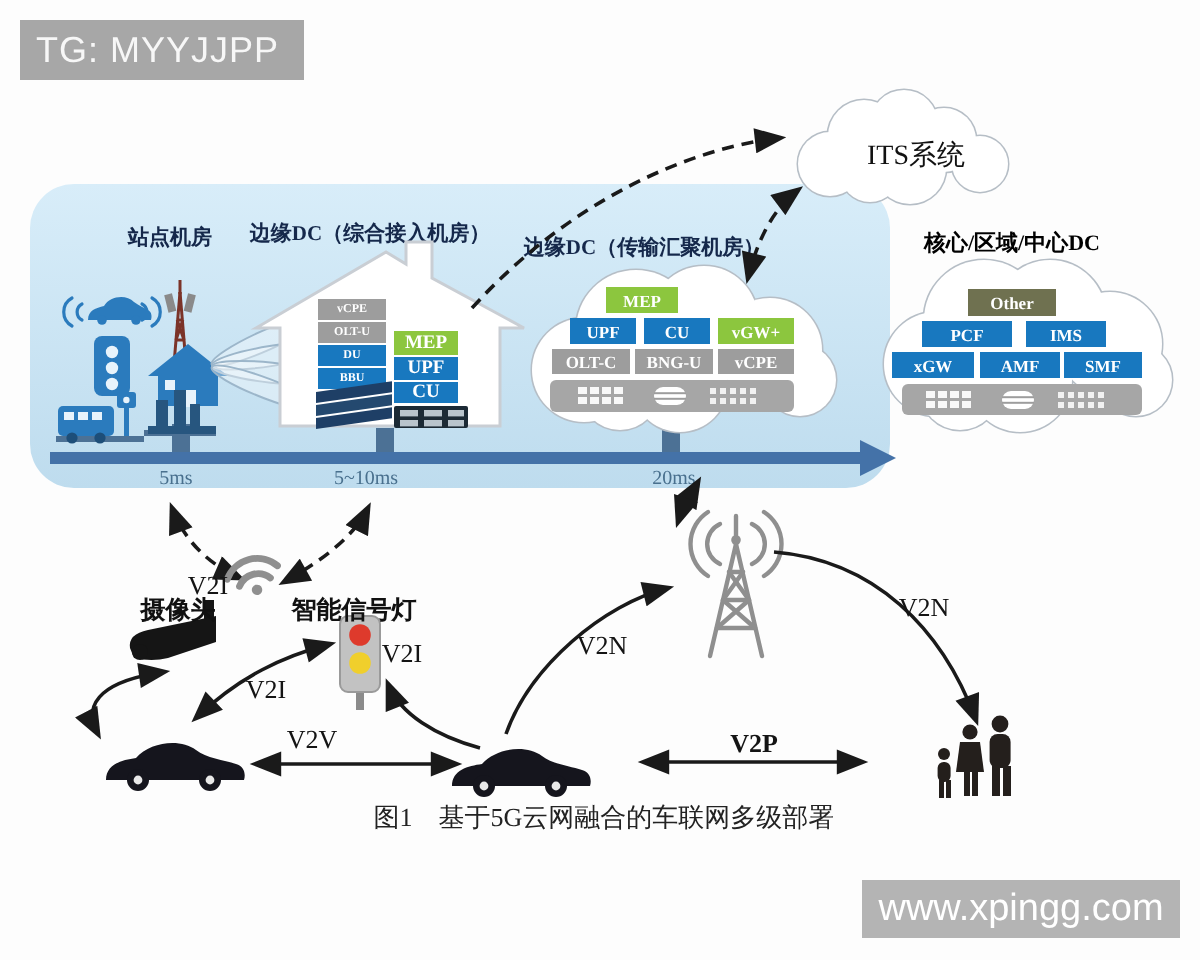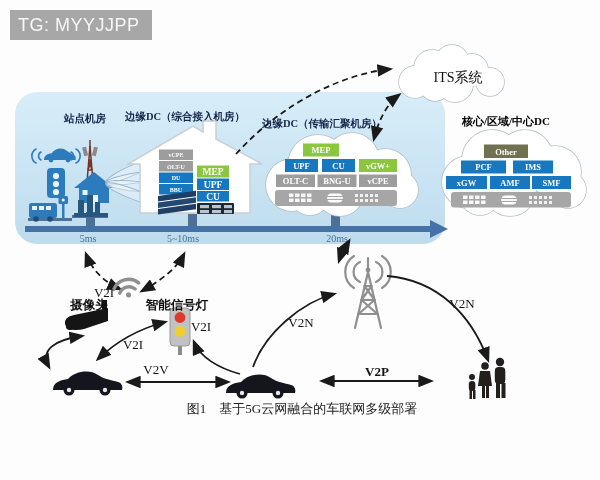--- a/index.html
+++ b/index.html
@@ -360,13 +360,14 @@
     <text class="v2x" x="201" y="331">V2I</text>
     <text class="v2x" x="133" y="349">V2I</text>
     <text class="v2x" x="156" y="374">V2V</text>
     <text class="v2x" x="301" y="327">V2N</text>
     <text class="v2x" x="462" y="308">V2N</text>
     <text class="v2x v2x-b" x="377" y="376">V2P</text>
 
     <text class="cap" x="302" y="413">图1　基于5G云网融合的车联网多级部署</text>
   </svg>
 
+  <div class="watermark">www.xpingg.com</div>
 </div>
 
 </body></html>

